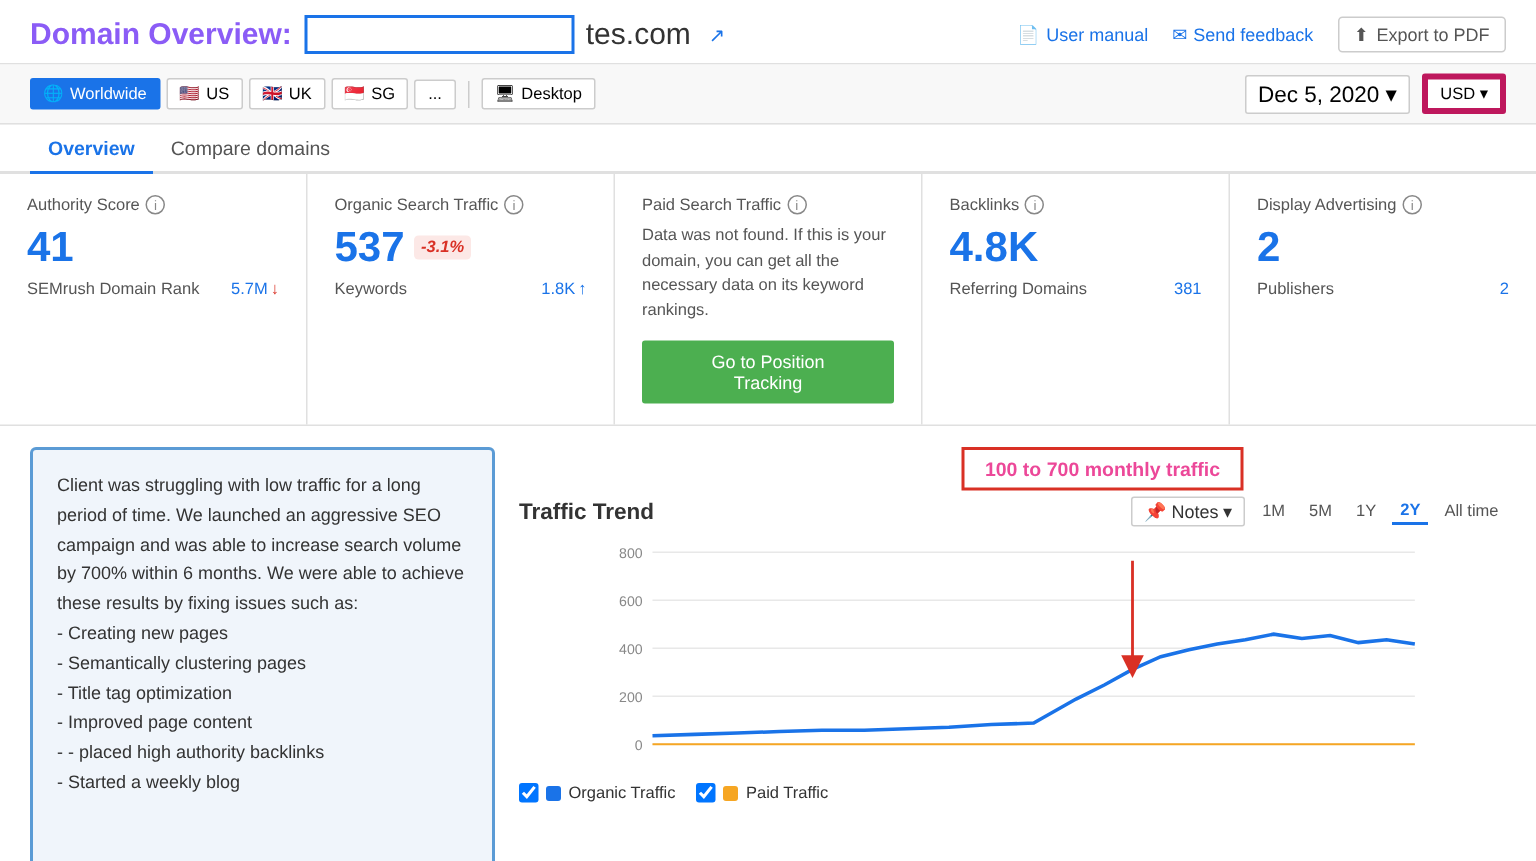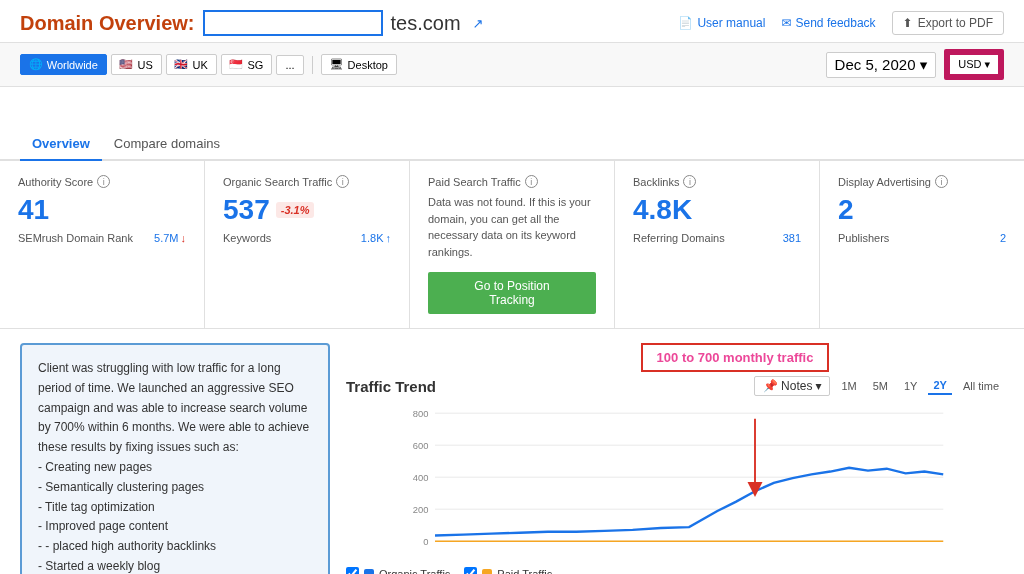--- a/index.html
+++ b/index.html
@@ -1,37 +1,37 @@
 <!DOCTYPE html>
 <html><head>
   <meta charset="utf-8">
   <style>
     * { box-sizing: border-box; margin: 0; padding: 0; }
     body { font-family: Arial, sans-serif; font-size: 13px; background: #fff; color: #333; width: 1024px; height: 574px; overflow: hidden; }
 
     .top-bar { display: flex; align-items: center; justify-content: space-between; padding: 10px 20px 6px 20px; border-bottom: 1px solid #e0e0e0; }
     .top-bar-left { display: flex; align-items: center; gap: 8px; }
-    .domain-title { font-size: 20px; font-weight: bold; color: #c2410c; }
+    .domain-title { font-size: 20px; font-weight: bold; color: #8b5cf6; }
     .domain-input-box { border: 2px solid #1a73e8; padding: 3px 8px; font-size: 14px; width: 180px; background: #fff; }
     .domain-suffix { font-size: 20px; font-weight: normal; color: #333; }
     .ext-link { color: #1a73e8; font-size: 13px; margin-left: 4px; }
     .top-bar-right { display: flex; align-items: center; gap: 16px; }
     .top-bar-link { color: #1a73e8; font-size: 12px; cursor: pointer; display: flex; align-items: center; gap: 4px; }
     .export-btn { border: 1px solid #ccc; padding: 4px 10px; font-size: 12px; color: #555; cursor: pointer; background: #fff; border-radius: 3px; display: flex; align-items: center; gap: 5px; }
 
     .filter-bar { display: flex; align-items: center; justify-content: space-between; padding: 6px 20px; background: #f8f8f8; border-bottom: 1px solid #e0e0e0; }
     .filter-left { display: flex; align-items: center; gap: 4px; }
     .filter-btn { border: 1px solid #ccc; padding: 3px 8px; font-size: 11px; cursor: pointer; background: #fff; border-radius: 2px; display: flex; align-items: center; gap: 4px; }
     .filter-btn.active { background: #1a73e8; color: #fff; border-color: #1a73e8; }
     .filter-divider { width: 1px; height: 18px; background: #ccc; margin: 0 4px; }
     .filter-right { display: flex; align-items: center; gap: 8px; }
     .date-btn { border: 1px solid #ccc; padding: 3px 8px; font-size: 15px; cursor: pointer; background: #fff; border-radius: 2px; }
-    .currency-btn { border: 6px solid #be185d; padding: 3px 8px; font-size: 11px; cursor: pointer; background: #fff; border-radius: 2px; }
-
-    .nav-tabs { display: flex; align-items: flex-start; padding: 0 20px; border-bottom: 2px solid #e0e0e0; margin-top: 41px; }
+    .currency-btn { border: 4px solid #be185d; padding: 3px 8px; font-size: 11px; cursor: pointer; background: #fff; border-radius: 2px; }
+
+    .nav-tabs { display: flex; align-items: flex-start; padding: 0 20px; border-bottom: 2px solid #e0e0e0; }
     .nav-tab { padding: 8px 12px; font-size: 13px; cursor: pointer; border-bottom: 2px solid transparent; margin-bottom: -2px; color: #555; }
     .nav-tab.active { border-bottom: 2px solid #1a73e8; color: #1a73e8; font-weight: bold; }
 
     .metrics-row { display: flex; border-bottom: 1px solid #e0e0e0; }
     .metric-card { flex: 1; padding: 14px 18px; border-right: 1px solid #e0e0e0; }
     .metric-card:last-child { border-right: none; }
     .metric-label { font-size: 11px; color: #555; margin-bottom: 6px; display: flex; align-items: center; gap: 4px; }
     .metric-value { font-size: 28px; font-weight: bold; color: #1a73e8; display: flex; align-items: center; gap: 6px; }
     .metric-badge { font-size: 11px; padding: 2px 5px; border-radius: 3px; font-style: italic; }
     .badge-red { background: #fce8e6; color: #d93025; }

